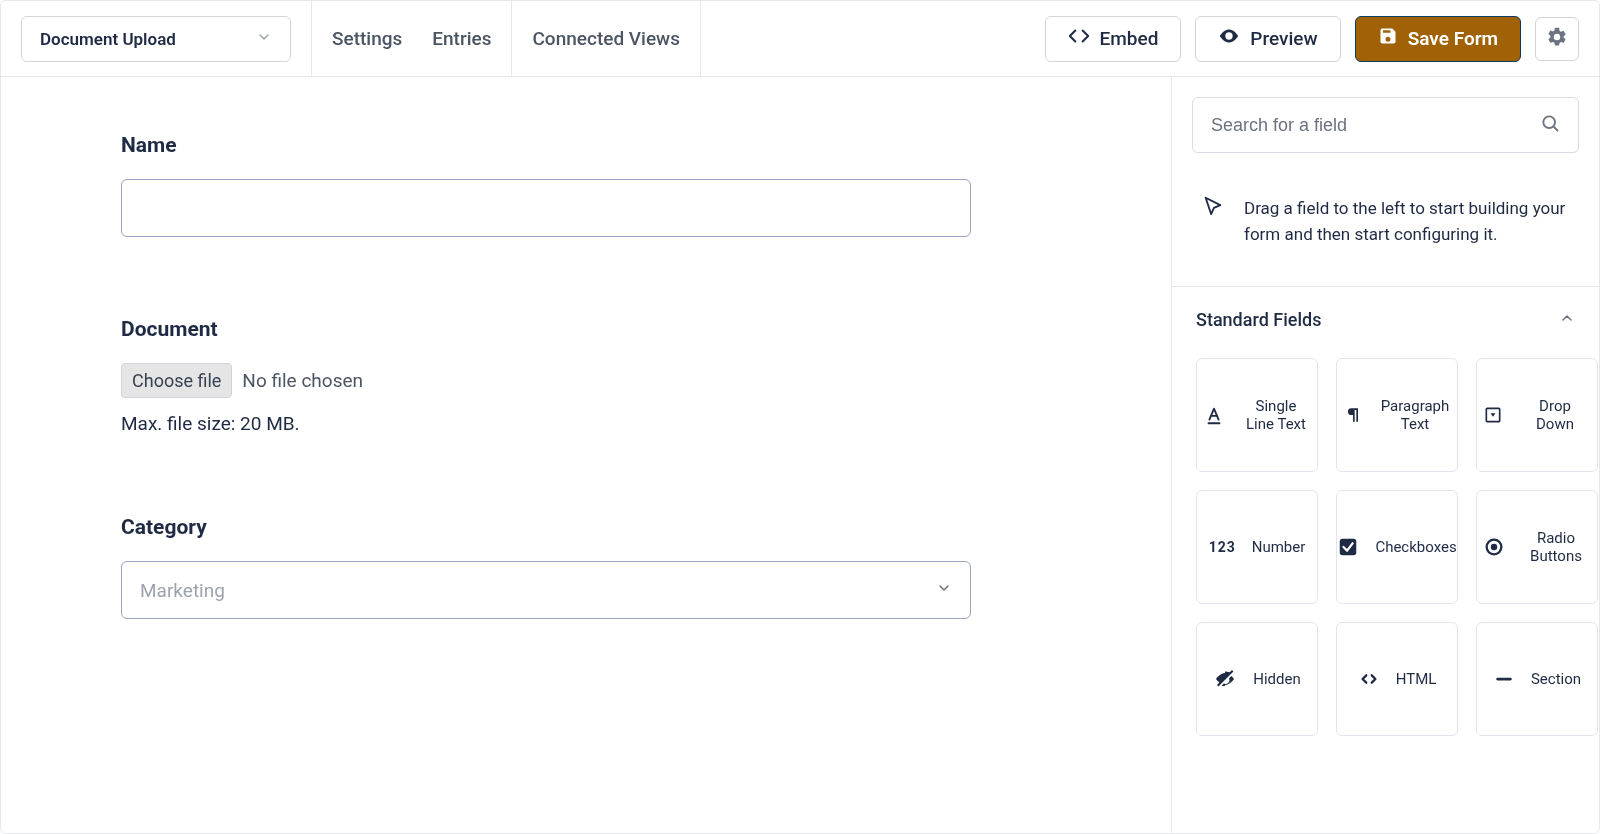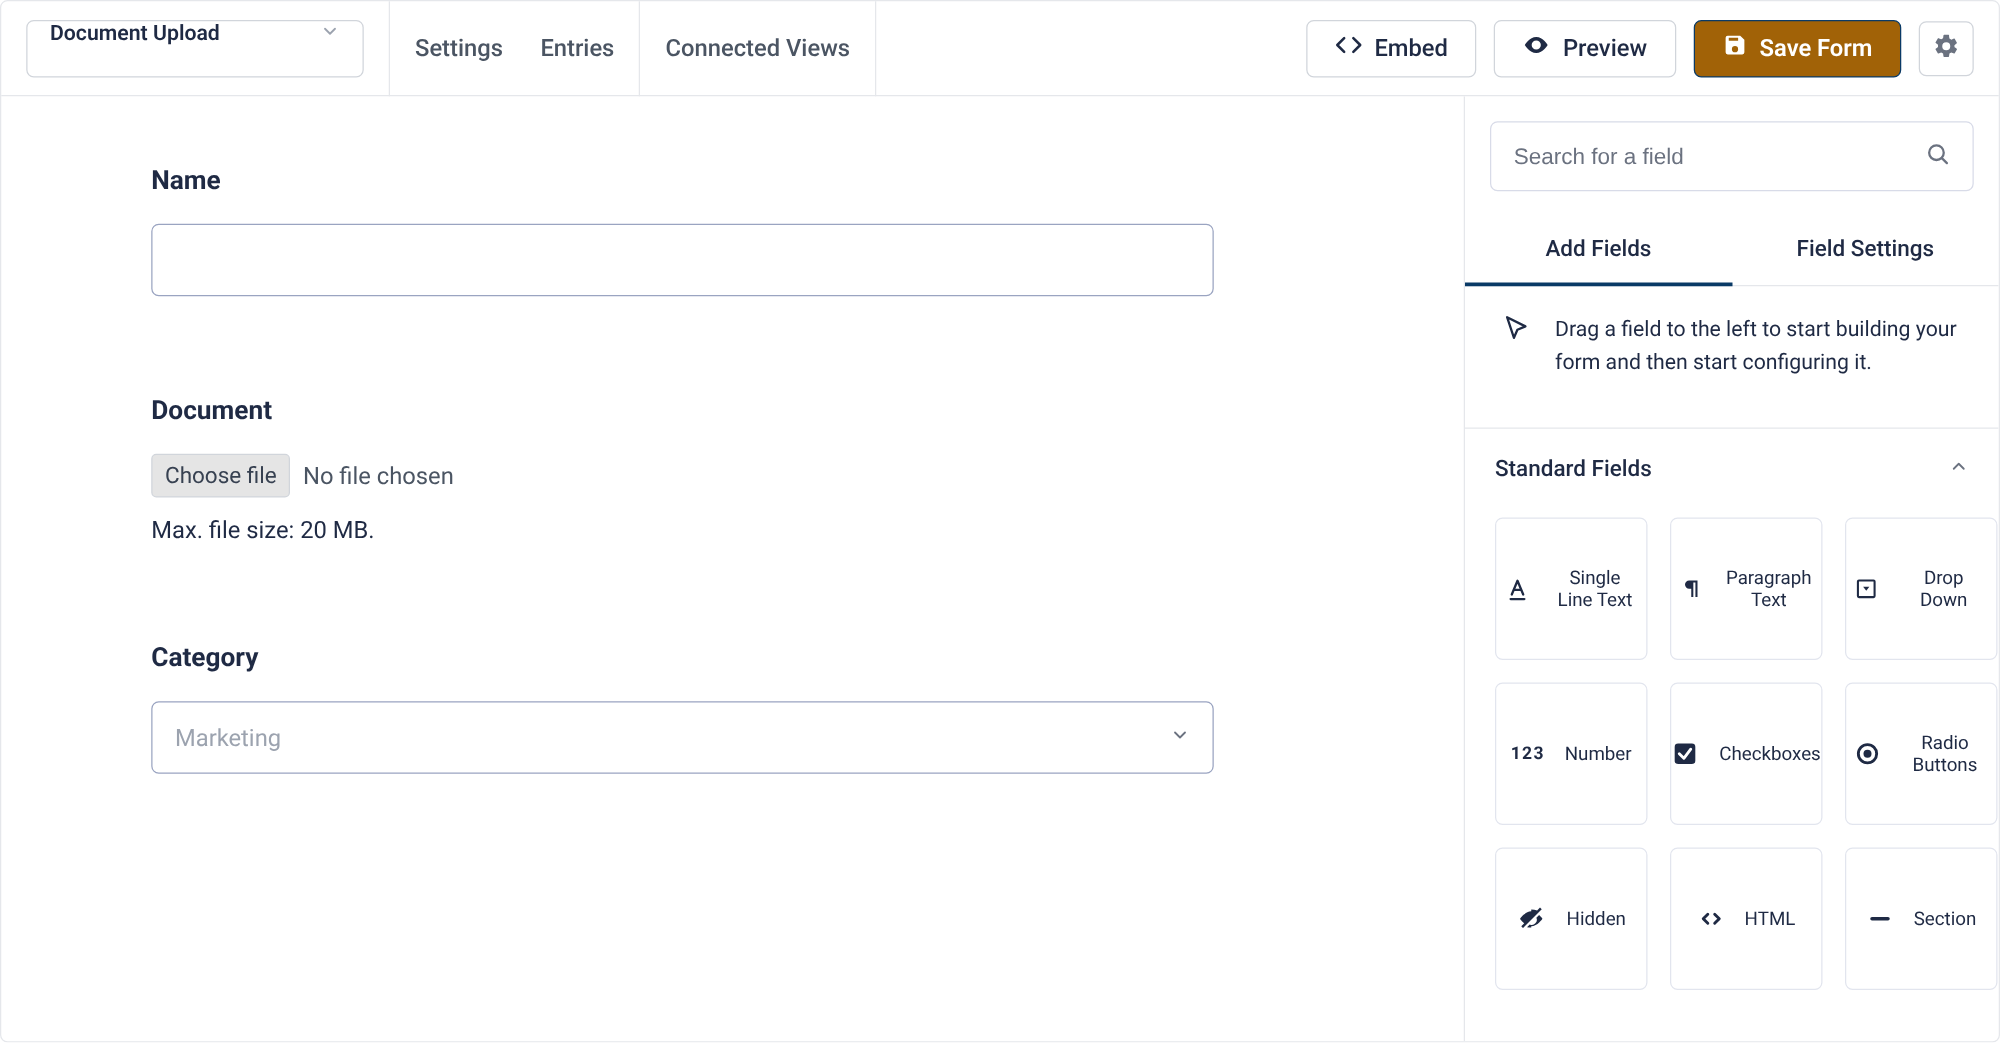--- a/index.html
+++ b/index.html
@@ -27,20 +27,21 @@
     align-items: center;
     padding: 0 20px;
     gap: 0;
   }
   .form-select {
     width: 270px;
     height: 46px;
     border: 1px solid #d1d5db;
     border-radius: 6px;
     display: flex;
+    align-items: center;
     justify-content: space-between;
     padding: 0 18px;
     font-size: 17px;
     font-weight: 600;
     color: #1f2a44;
     cursor: pointer;
   }
   .form-select .chev { color: #9ca3af; }
   .vdiv {
     width: 1px;
@@ -343,24 +344,20 @@
       <div class="search">
         <input type="text" placeholder="Search for a field" style="">
         <span>
           <svg width="20" height="20" viewBox="0 0 24 24" fill="none" stroke="#6b7280" stroke-width="2.2" stroke-linecap="round" stroke-linejoin="round">
               <circle cx="11" cy="11" r="7"></circle>
               <line x1="21" y1="21" x2="16.65" y2="16.65"></line>
             </svg>
         </span>
       </div>
 
-      <div class="tabs">
-        <div class="tab active">Add Fields</div>
-        <div class="tab">Field Settings</div>
-      </div>
 
       <div class="hint">
         <span>
           <svg width="22" height="22" viewBox="0 0 24 24" fill="none" stroke="#1f2a44" stroke-width="2" stroke-linejoin="round">
               <path d="M4 3l6 18 3-7 7-3L4 3z"></path>
             </svg>
         </span>
         <span>Drag a field to the left to start building your form and then start configuring it.</span>
       </div>
 

